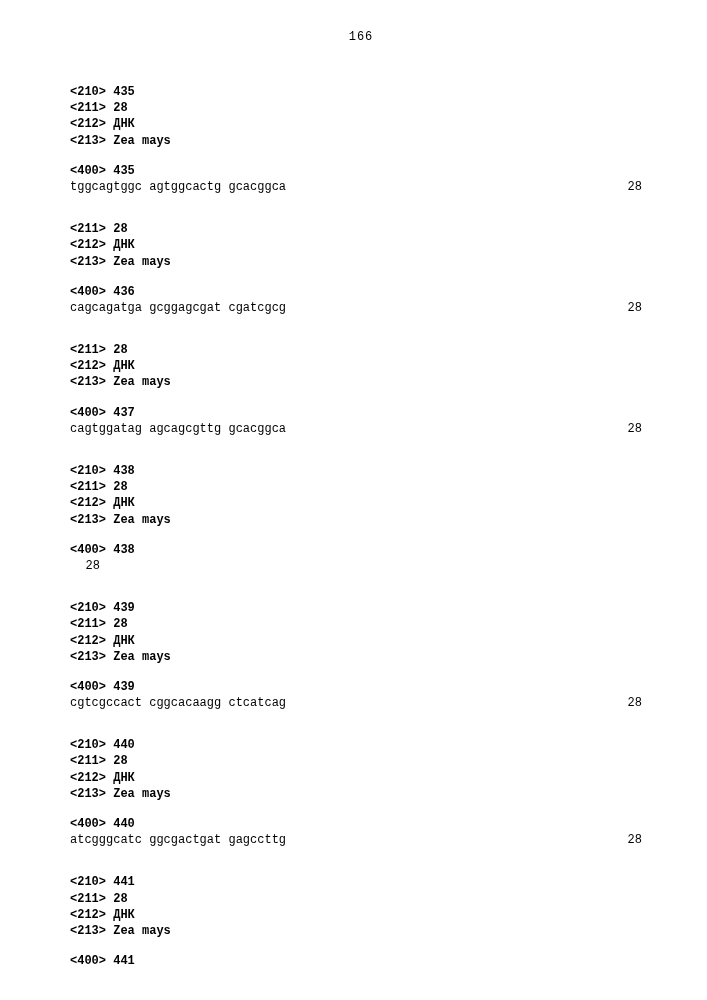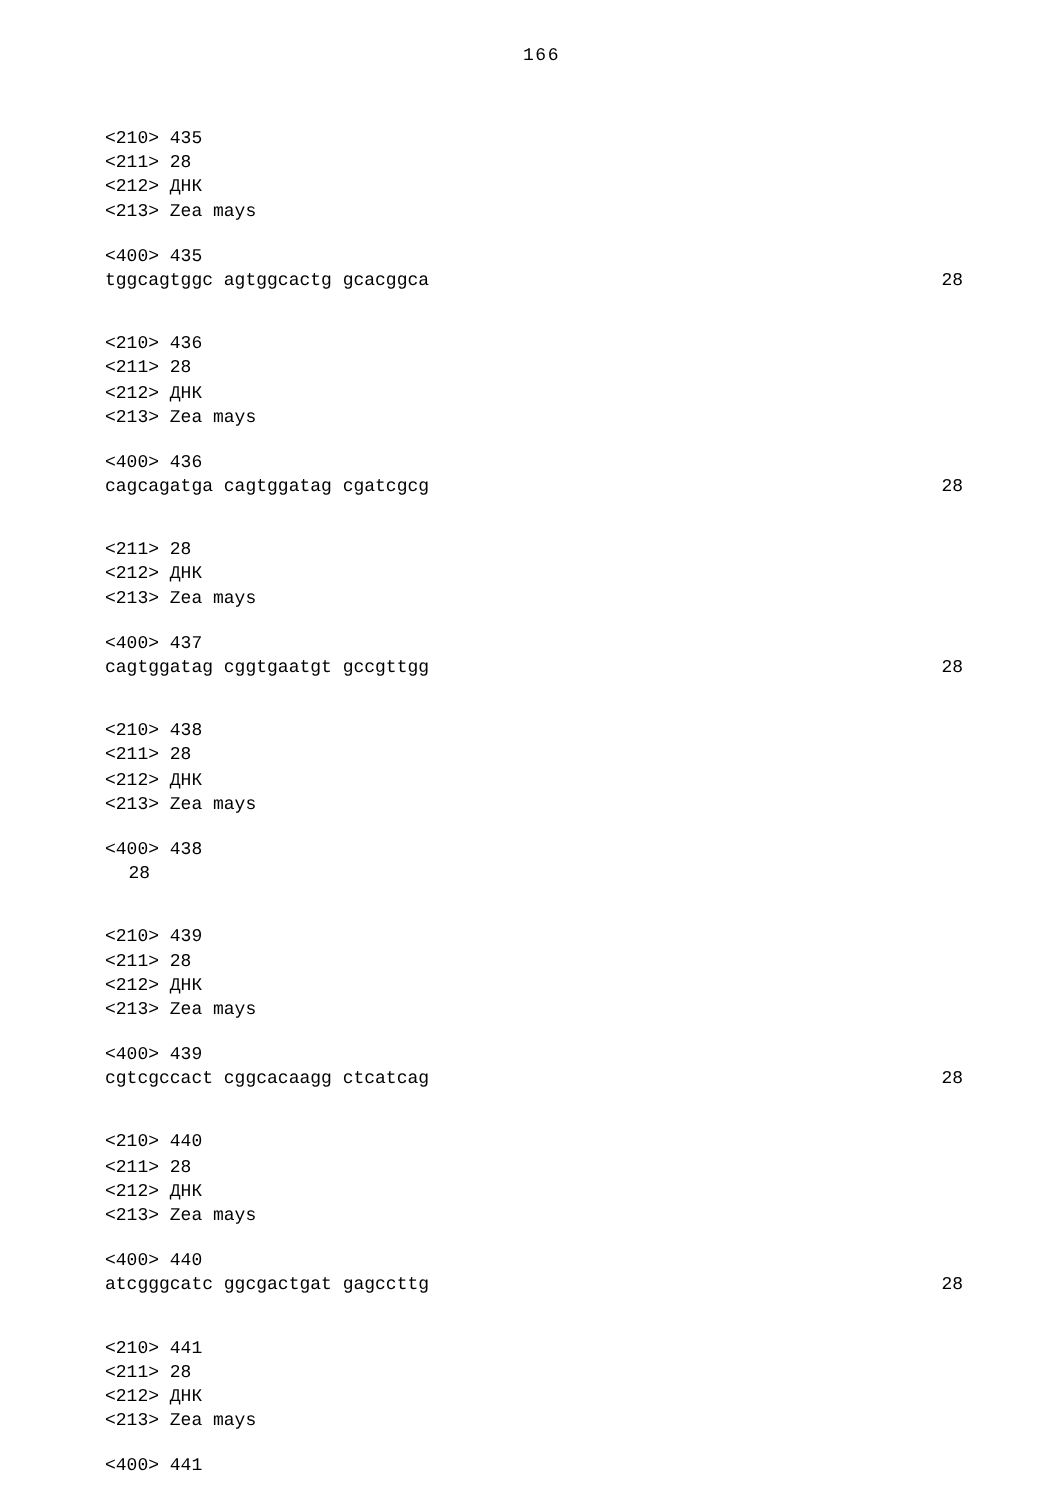--- a/index.html
+++ b/index.html
@@ -23,20 +23,21 @@
     text-align: center;
     margin-bottom: 40px;
     letter-spacing: 1px;
   }
   .entry {
     margin-bottom: 26px;
   }
   .meta-line {
     line-height: 1.35;
     white-space: pre;
+    font-weight: bold;
   }
   .seq-row {
     display: flex;
     justify-content: space-between;
     align-items: flex-end;
     line-height: 1.35;
     padding-right: 10px;
   }
   .seq-text {
     white-space: pre;
@@ -62,40 +63,39 @@
     <div class="meta-line">&lt;213&gt; Zea mays</div>
     <div class="blank"></div>
     <div class="meta-line">&lt;400&gt; 435</div>
     <div class="seq-row">
       <span class="seq-text">tggcagtggc agtggcactg gcacggca</span>
       <span class="seq-len">28</span>
     </div>
   </div>
 
   <div class="entry">
-    <div class="meta-line">&lt;210&gt; 436</div>
     <div class="meta-line">&lt;211&gt; 28</div>
     <div class="meta-line">&lt;212&gt; ДНК</div>
     <div class="meta-line">&lt;213&gt; Zea mays</div>
     <div class="blank"></div>
     <div class="meta-line">&lt;400&gt; 436</div>
     <div class="seq-row">
-      <span class="seq-text">cagcagatga cagtggatag cgatcgcg</span>
+      <span class="seq-text">cagcagatga gcggagcgat cgatcgcg</span>
       <span class="seq-len">28</span>
     </div>
   </div>
 
   <div class="entry">
     <div class="meta-line">&lt;211&gt; 28</div>
     <div class="meta-line">&lt;212&gt; ДНК</div>
     <div class="meta-line">&lt;213&gt; Zea mays</div>
     <div class="blank"></div>
     <div class="meta-line">&lt;400&gt; 437</div>
     <div class="seq-row">
-      <span class="seq-text">cagtggatag cggtgaatgt gccgttgg</span>
+      <span class="seq-text">cagtggatag agcagcgttg gcacggca</span>
       <span class="seq-len">28</span>
     </div>
   </div>
 
   <div class="entry">
     <div class="meta-line">&lt;210&gt; 438</div>
     <div class="meta-line">&lt;211&gt; 28</div>
     <div class="meta-line">&lt;212&gt; ДНК</div>
     <div class="meta-line">&lt;213&gt; Zea mays</div>
     <div class="blank"></div>

